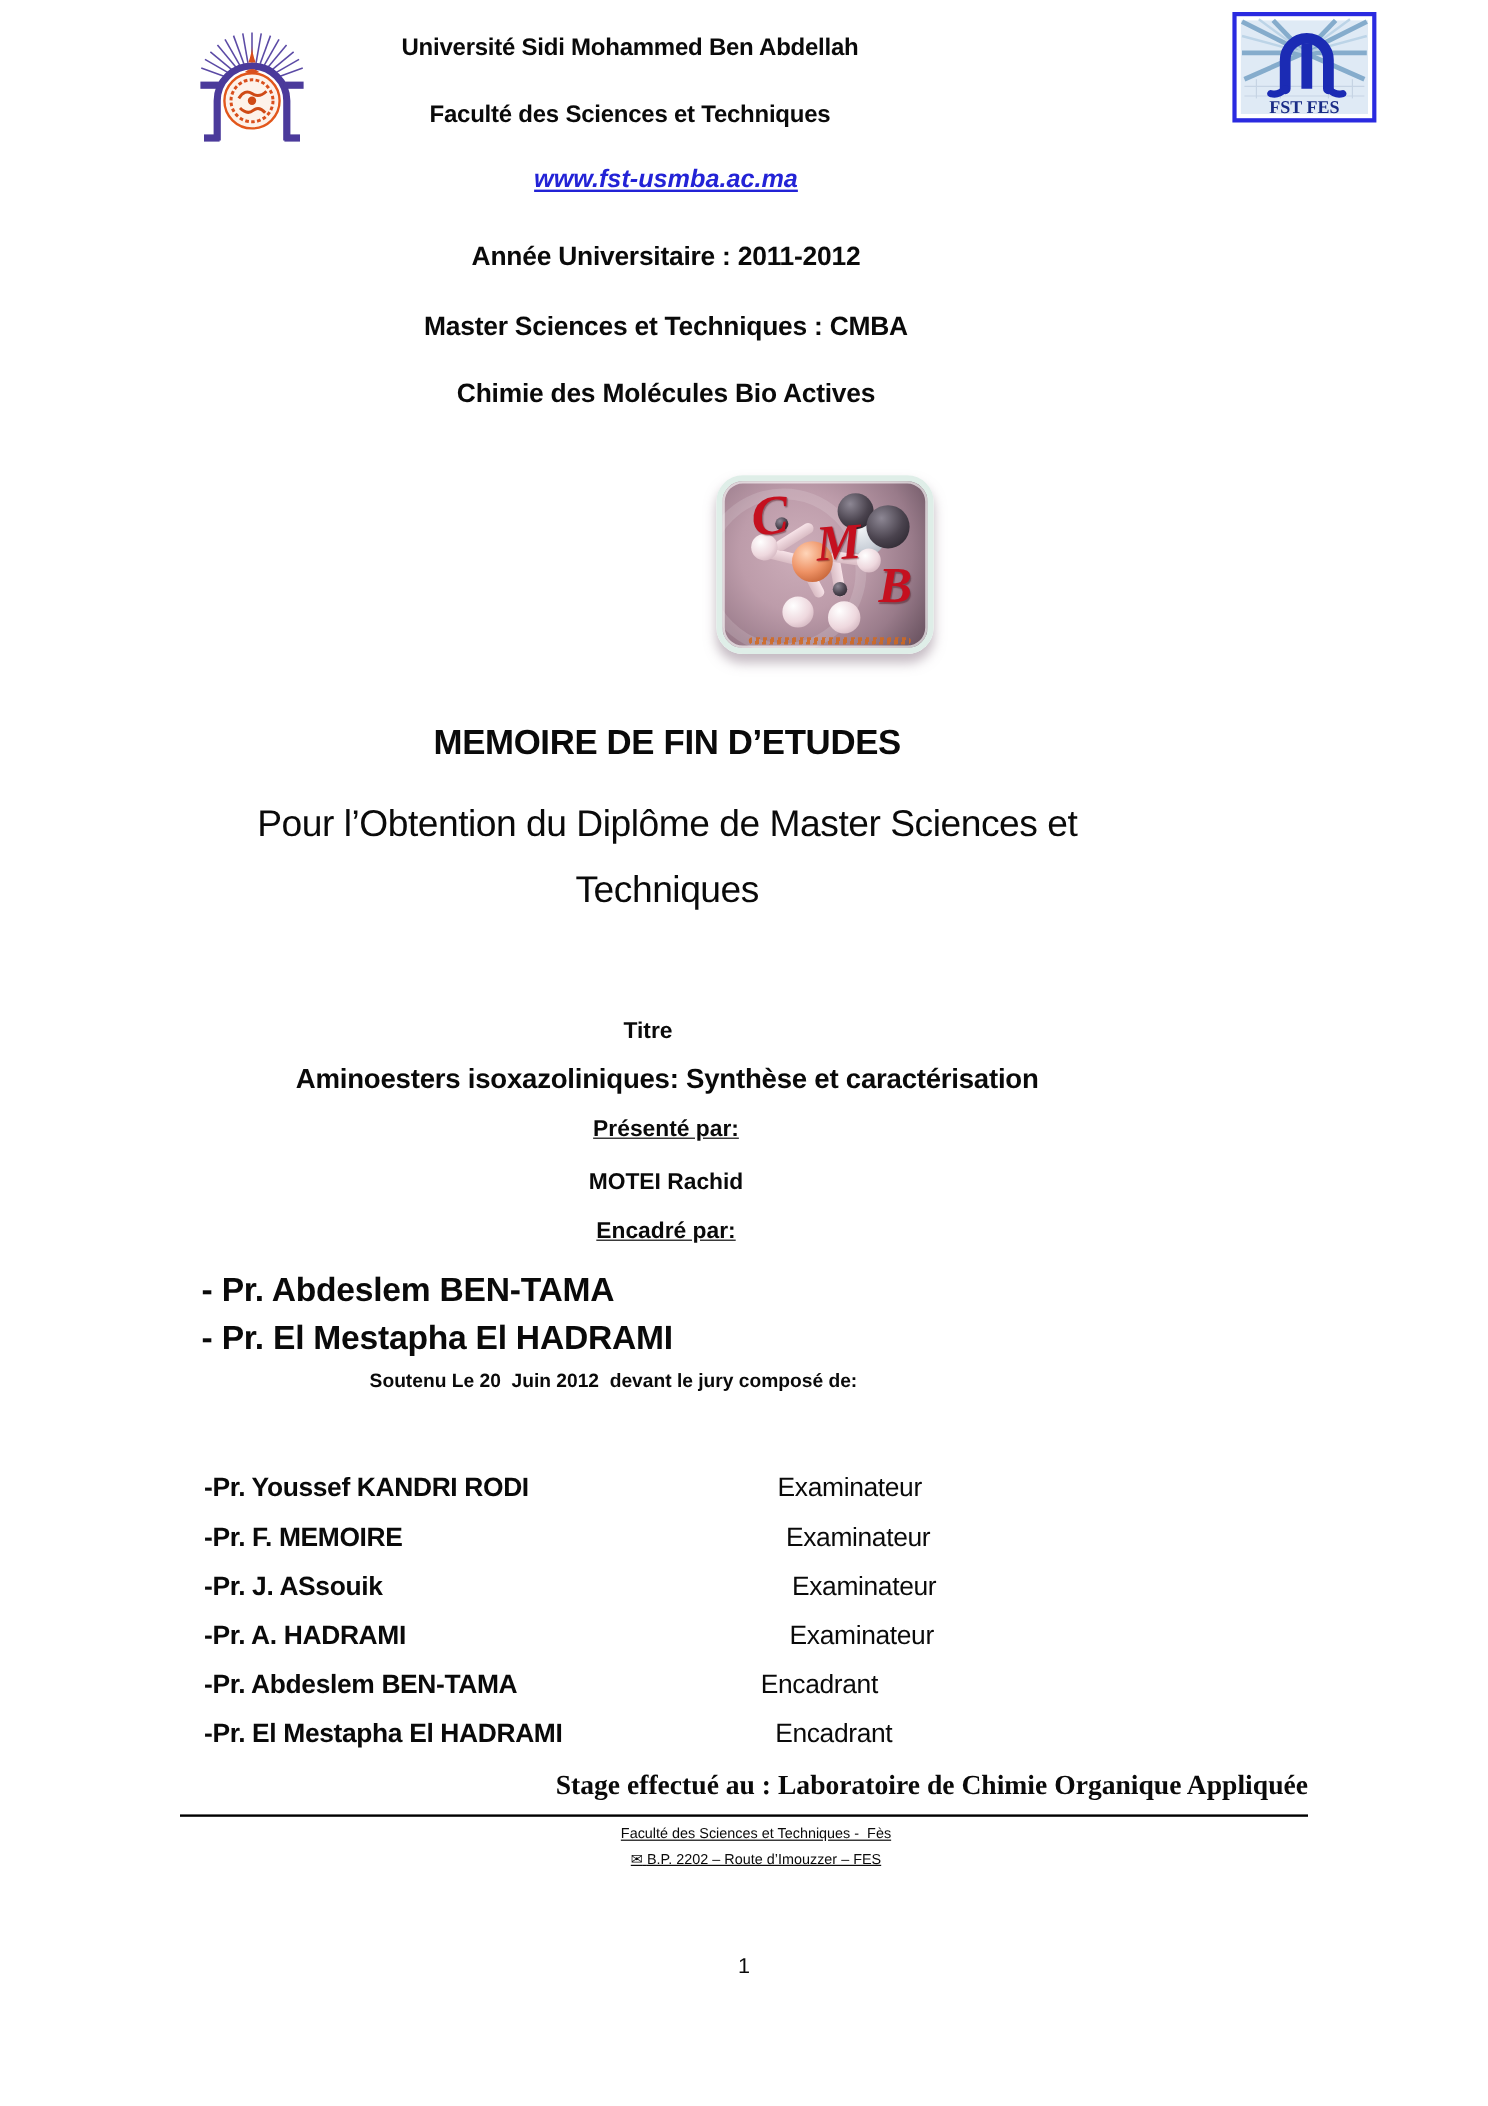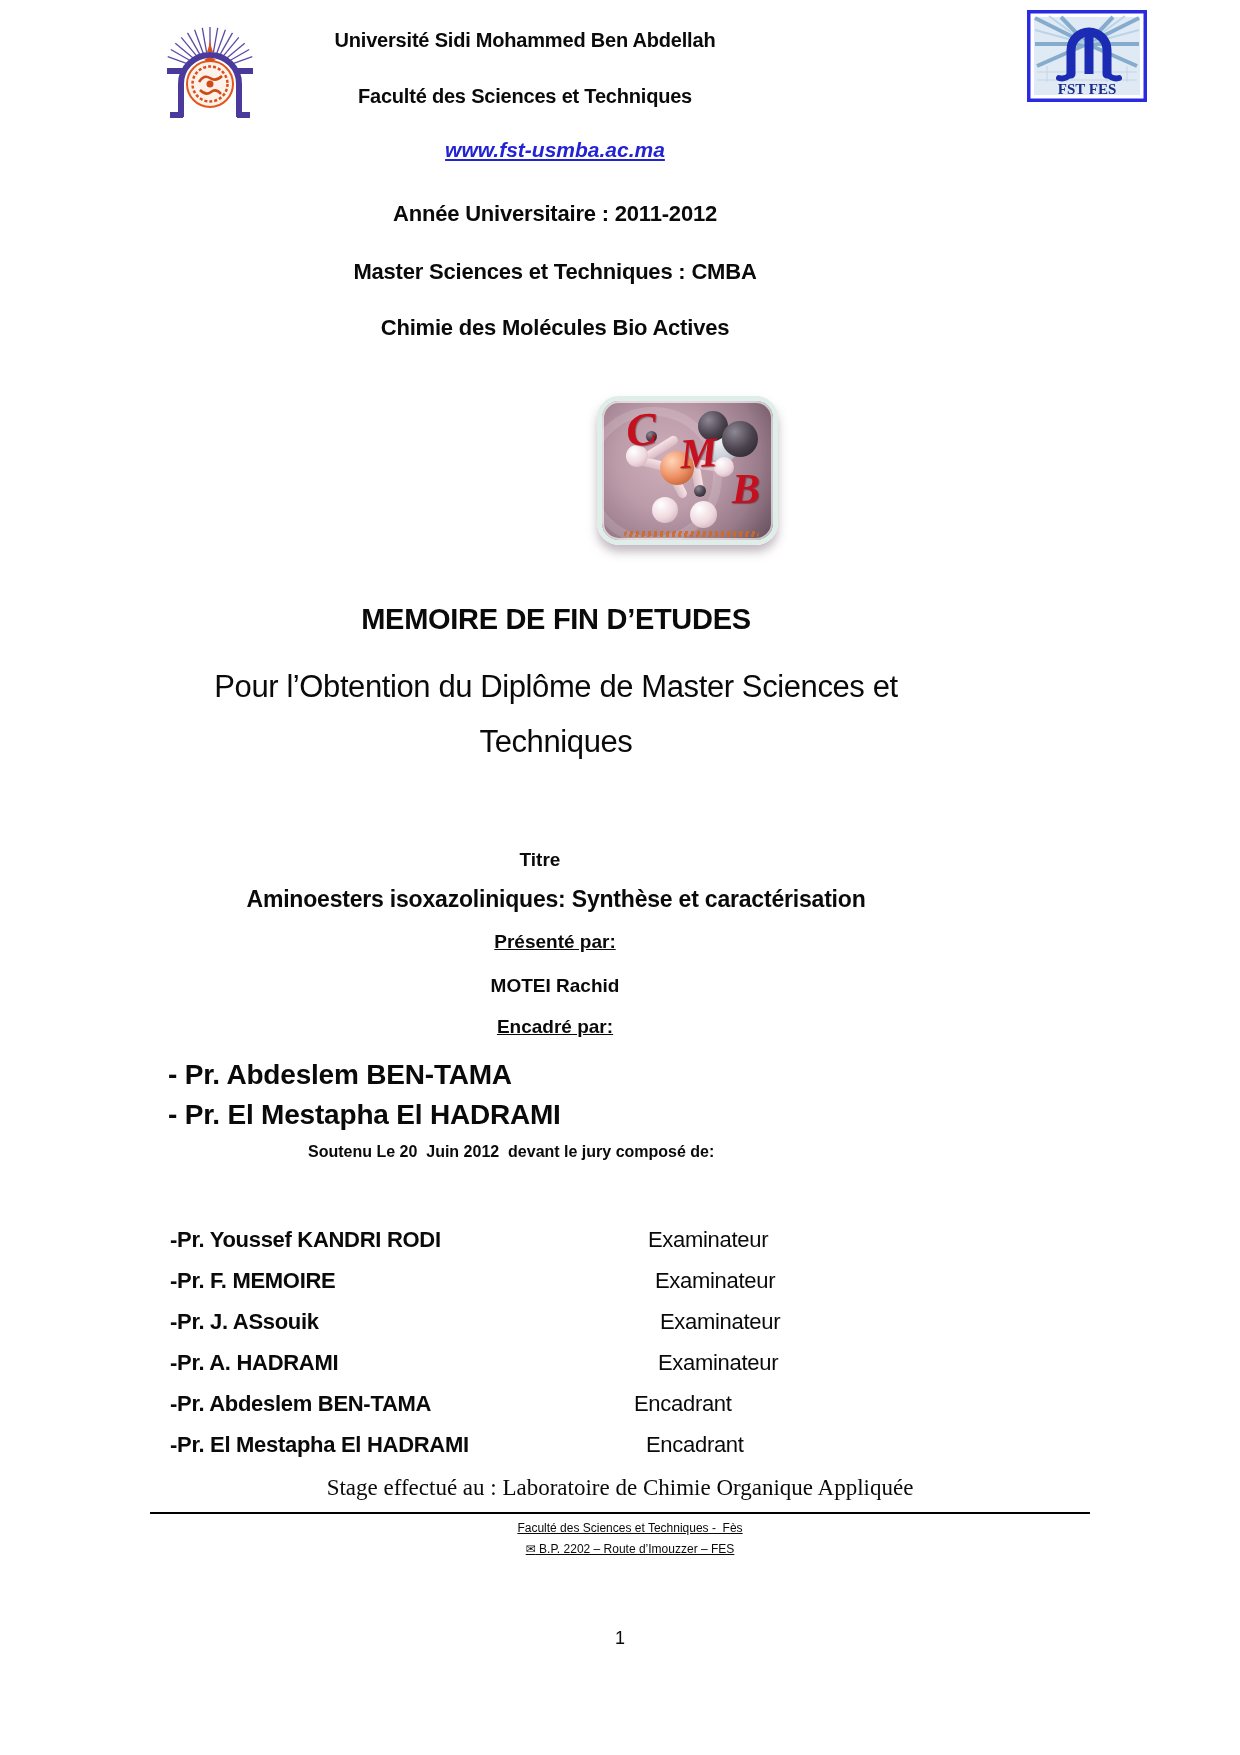--- a/index.html
+++ b/index.html
@@ -18,22 +18,22 @@
   .memoire{font-weight:700;font-size:29px;letter-spacing:-0.3px;transform:translateX(-64px);}
   .purpose{font-weight:400;font-size:31px;letter-spacing:-0.4px;transform:translateX(-64px);}
   .titre-label{font-weight:700;font-size:19px;transform:translateX(-80px);}
   .amino{font-weight:700;font-size:23px;letter-spacing:-0.2px;transform:translateX(-64px);}
   .small-bold{font-weight:700;font-size:19px;transform:translateX(-65px);}
   .underlined{text-decoration:underline;}
   .supervisor{font-weight:700;font-size:28px;letter-spacing:-0.2px;}
   .soutenu{font-weight:700;font-size:16px;white-space:pre;}
   .jury-name{font-weight:700;font-size:22px;letter-spacing:-0.3px;}
   .jury-role{font-weight:400;font-size:22px;letter-spacing:-0.3px;}
-  .stage{font-family:"Liberation Serif",serif;font-weight:400;font-size:23px;
-    left:150px;width:940px;text-align:center;}
+  .stage{font-family:"Liberation Serif",serif;font-weight:700;font-size:23px;
+    left:150px;width:940px;text-align:right;}
   .rule{left:150px;width:940px;height:2px;background:#000;}
   .foot{left:150px;width:960px;text-align:center;font-size:12px;white-space:pre;text-decoration:underline;}
   .pagenum{font-size:18px;transform:translateX(0px);}
   
   .uni-logo{left:155px;top:22px;width:110px;height:100px;}
   
   .fst-logo{left:1014px;top:10px;width:120px;height:104px;margin-left:13px;}
   
   .cmb{left:597px;top:396px;width:171px;height:139px;border-radius:22px;
     border:5px solid #dfeee8;overflow:hidden;

